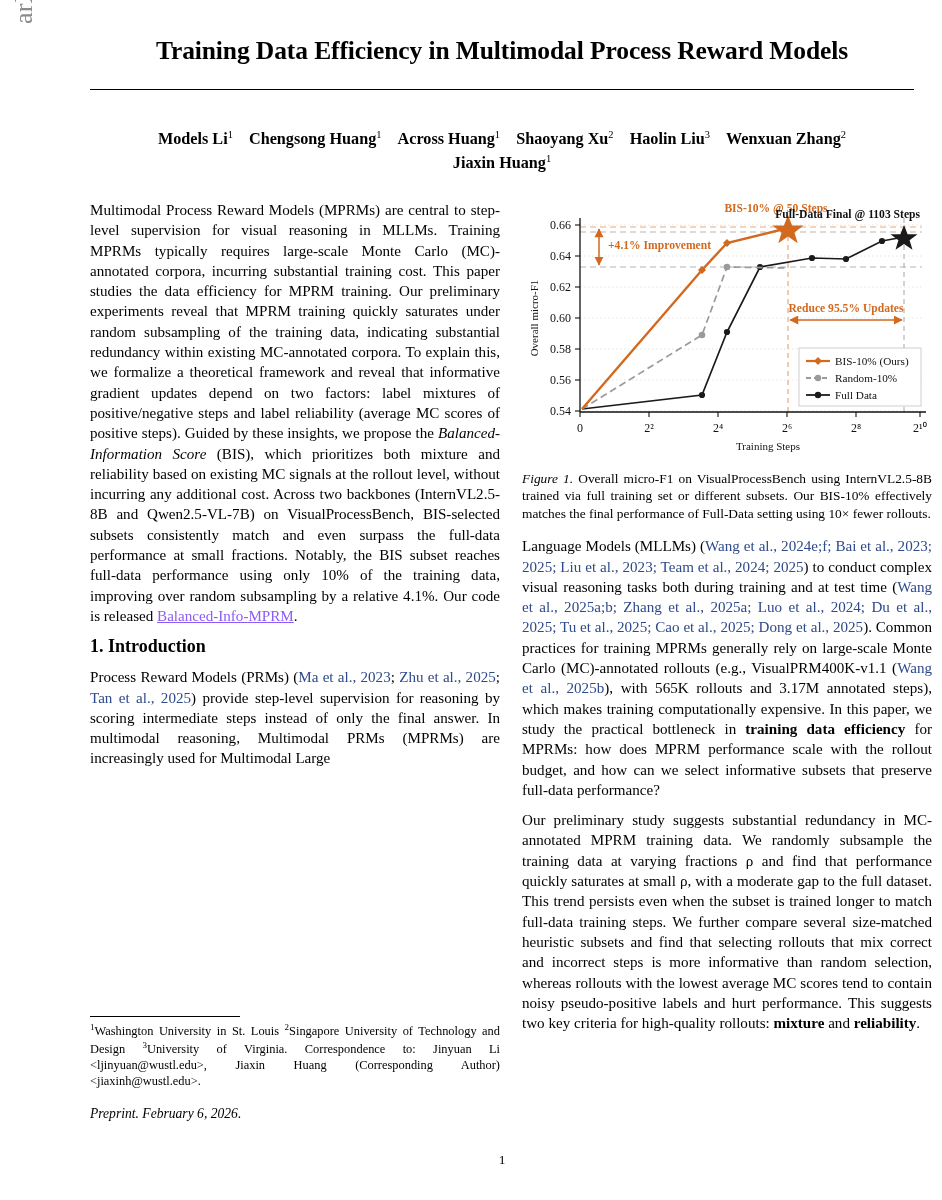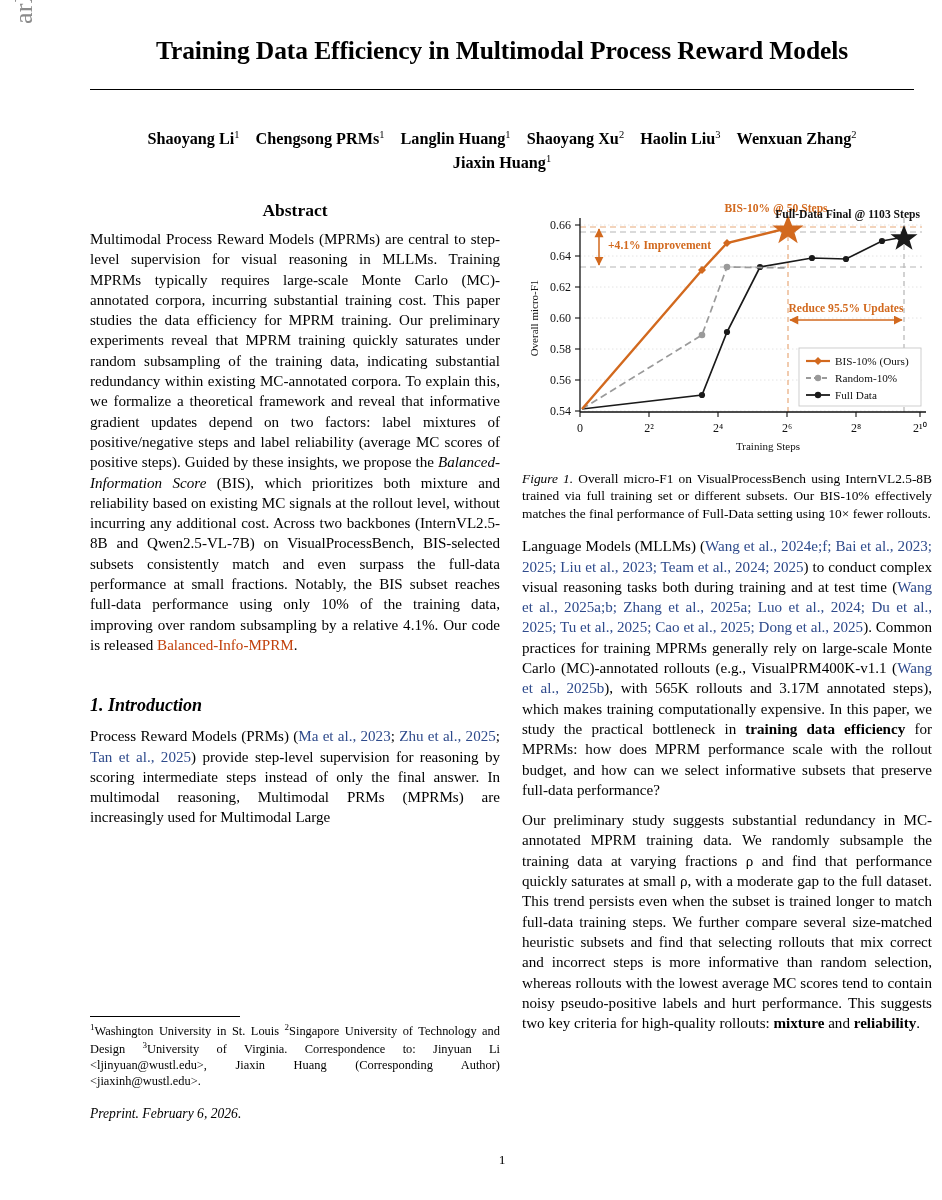--- a/index.html
+++ b/index.html
@@ -91,29 +91,28 @@
   p.body {
     font-size: 15.1px;
     line-height: 1.345;
     text-align: justify;
     margin: 0 0 10px 0;
     hyphens: auto;
     -webkit-hyphens: auto;
   }
 
   .cite { color: #2e4a8b; }
-  .link-red { color: #c2410c; }
+  .link-red { color: #8b5cf6; text-decoration: underline; }
   .bold { font-weight: bold; }
   .ital { font-style: italic; }
 
   h2.section {
     font-size: 18px;
     font-weight: bold;
-    margin: 40px 0 10px 0;
-    font-style: italic;
+    margin: 10px 0 10px 0;
   }
 
   
   .figure { margin: 0 0 4px 0; }
   .figcaption {
     font-size: 13.4px;
     line-height: 1.3;
     text-align: justify;
     margin-top: 8px;
   }
@@ -175,35 +174,34 @@
   <span>arXiv:2602.04145v2  [cs.LG]  5 Feb 2026</span>
 </div>
 
 <div class="page">
 
   <h1 class="title">Training Data Efficiency in Multimodal Process Reward Models</h1>
 
   <div class="rule"></div>
 
   <div class="authors">
-    <span class="author-name"><span>Shaoyang Li</span><sup>1</sup></span>
-    <span class="author-name"><span>Chengsong PRMs</span><sup>1</sup></span>
-    <span class="author-name"><span>Langlin Huang</span><sup>1</sup></span>
+    <span class="author-name"><span>Models Li</span><sup>1</sup></span>
+    <span class="author-name"><span>Chengsong Huang</span><sup>1</sup></span>
+    <span class="author-name"><span>Across Huang</span><sup>1</sup></span>
     <span class="author-name"><span>Shaoyang Xu</span><sup>2</sup></span>
     <span class="author-name"><span>Haolin Liu</span><sup>3</sup></span>
     <span class="author-name"><span>Wenxuan Zhang</span><sup>2</sup></span>
     <br>
     <span class="author-name"><span>Jiaxin Huang</span><sup>1</sup></span>
   </div>
 
   <div class="columns">
 
     <div class="col">
 
-      <div class="abstract-head">Abstract</div>
 
       <p class="body"><span>Multimodal Process Reward Models (MPRMs) are central to step-level supervision for visual reasoning in MLLMs. Training MPRMs typically requires large-scale Monte Carlo (MC)-annotated corpora, incurring substantial training cost. This paper studies the data efficiency for MPRM training. Our preliminary experiments reveal that MPRM training quickly saturates under random subsampling of the training data, indicating substantial redundancy within existing MC-annotated corpora. To explain this, we formalize a theoretical framework and reveal that informative gradient updates depend on two factors: label mixtures of positive/negative steps and label reliability (average MC scores of positive steps). Guided by these insights, we propose the </span><span class="ital">Balanced-Information Score</span><span> (BIS), which prioritizes both mixture and reliability based on existing MC signals at the rollout level, without incurring any additional cost. Across two backbones (InternVL2.5-8B and Qwen2.5-VL-7B) on VisualProcessBench, BIS-selected subsets consistently match and even surpass the full-data performance at small fractions. Notably, the BIS subset reaches full-data performance using only 10% of the training data, improving over random subsampling by a relative 4.1%. Our code is released </span><span class="link-red">Balanced-Info-MPRM</span><span>.</span></p>
 
       <h2 class="section">1. Introduction</h2>
 
       <p class="body"><span>Process Reward Models (PRMs) (</span><span class="cite">Ma et al., 2023</span><span>; </span><span class="cite">Zhu et al., 2025</span><span>; </span><span class="cite">Tan et al., 2025</span><span>) provide step-level supervision for reasoning by scoring intermediate steps instead of only the final answer. In multimodal reasoning, Multimodal PRMs (MPRMs) are increasingly used for Multimodal Large</span></p>
 
     </div>
 
     <div class="col">

